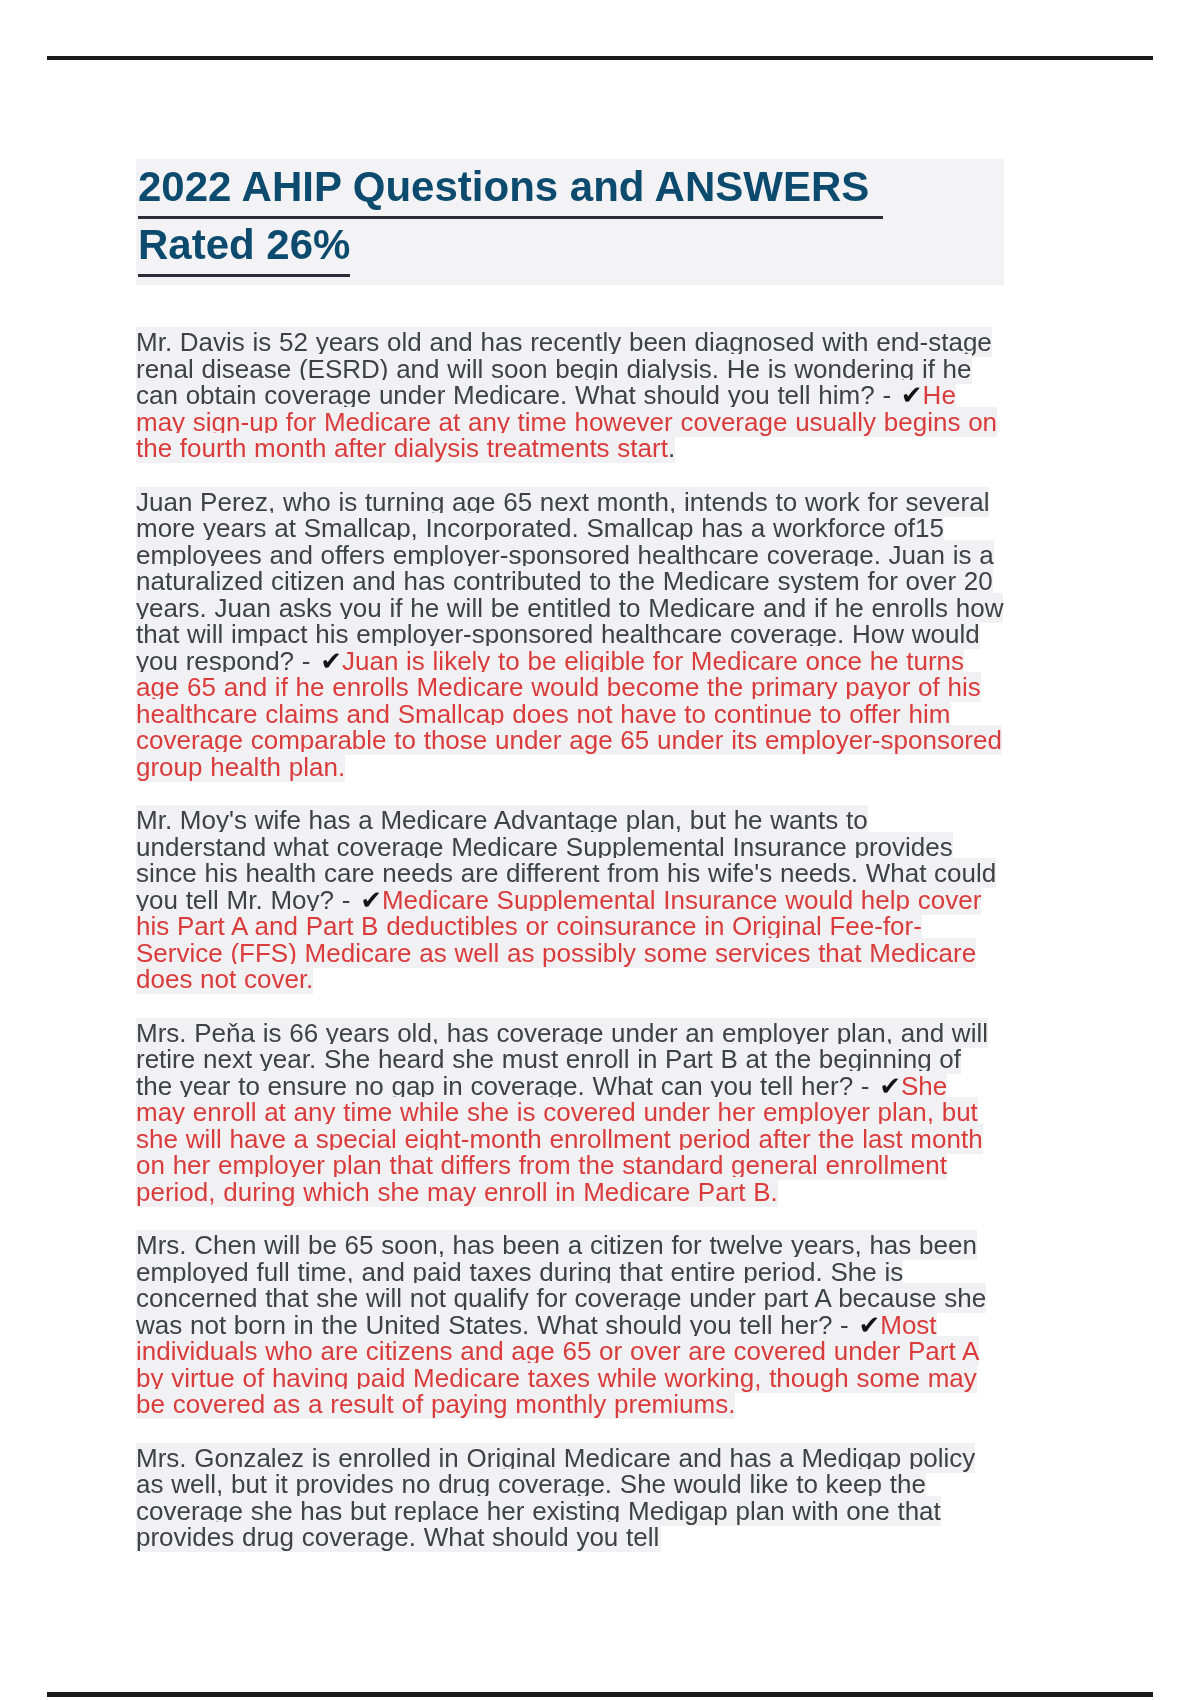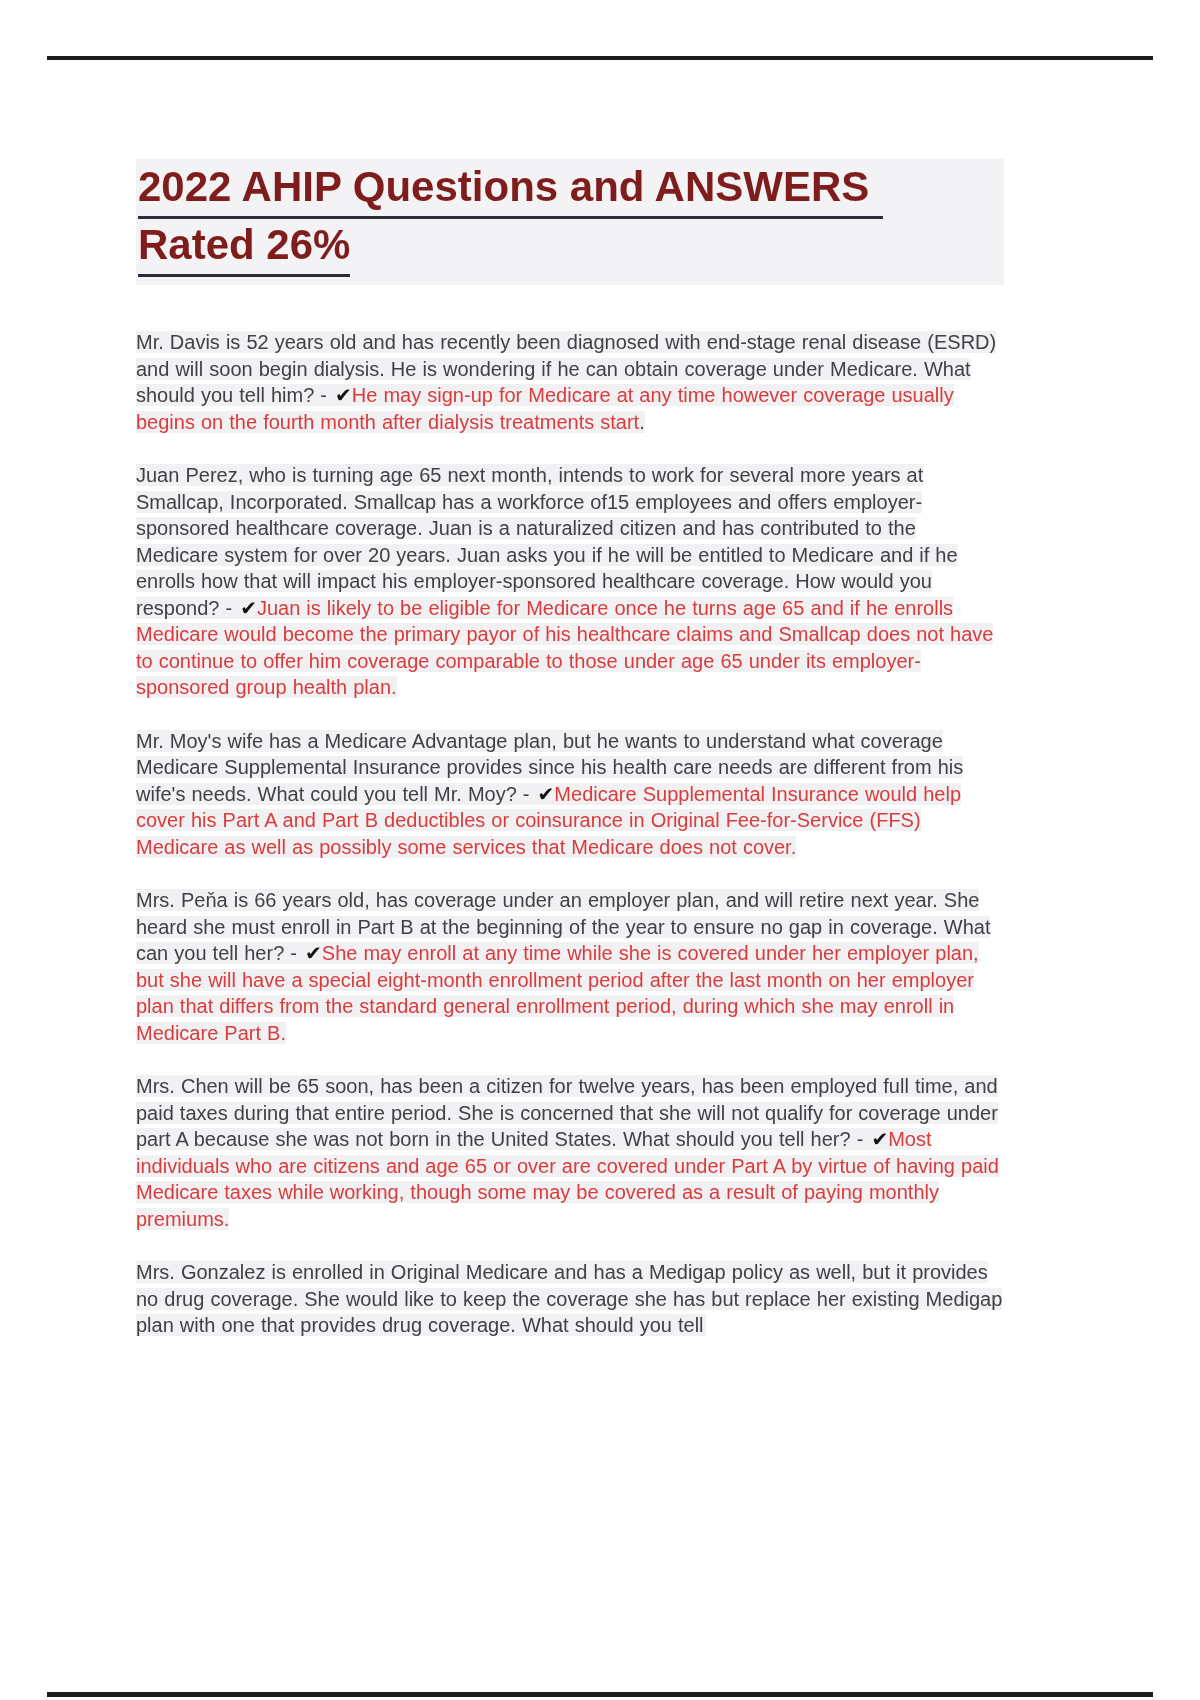--- a/index.html
+++ b/index.html
@@ -26,37 +26,37 @@
 
   .content {
     position: absolute;
     left: 136px;
     top: 131px;
     width: 868px;
   }
 
   .doc-title {
     background: #f3f3f6;
-    color: #7f1d1d;
+    color: #0c4a6e;
     font-size: 42px;
     font-weight: bold;
     line-height: 52px;
     padding: 2px 0 8px 2px;
     margin-bottom: 44px;
   }
   .t-line {
     display: inline-block;
     border-bottom: 3px solid #2a2d37;
     padding-bottom: 3px;
   }
   .t-line-1 { padding-right: 14px; }
 
   .qa {
     margin: 0 0 27px 0;
-    font-size: 20px;
+    font-size: 26px;
     line-height: 26.5px;
     color: #3f4144;
     word-spacing: 0.5px;
   }
   .hl { background: #f1f1f4; }
   .q { color: #3f4144; }
   .a { color: #da3b3b; }
   .check { color: #141414; padding-left: 2px; }
 </style>
 </head>

